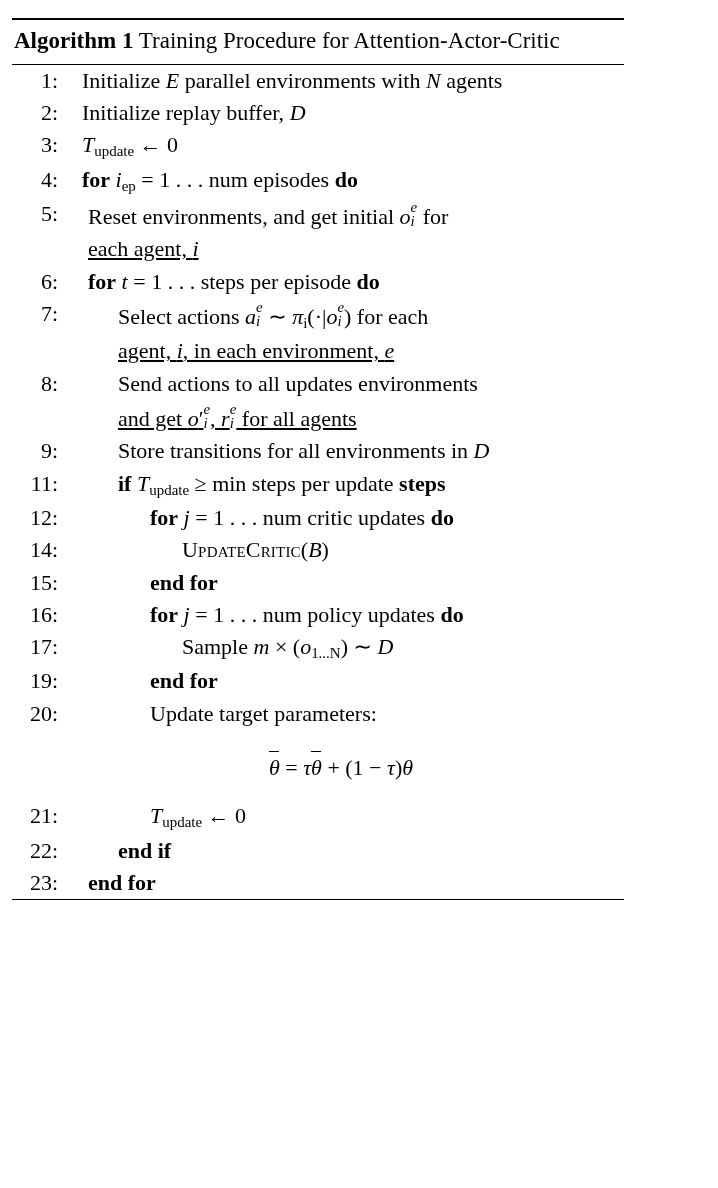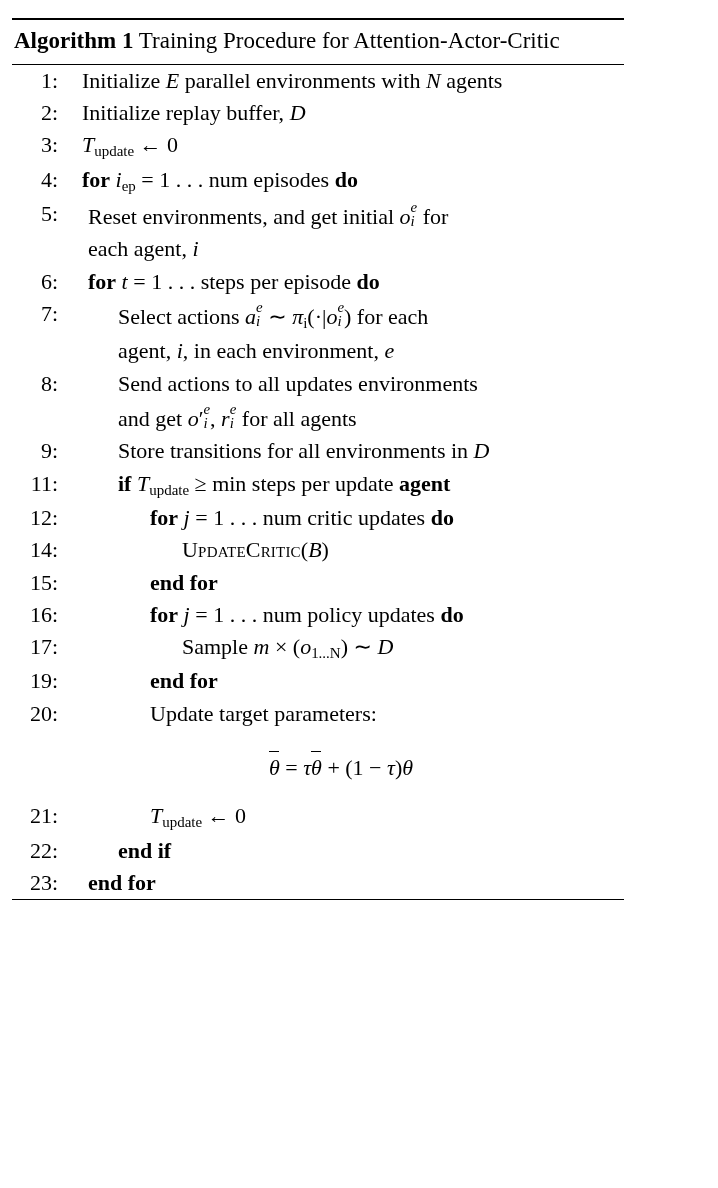--- a/index.html
+++ b/index.html
@@ -64,20 +64,21 @@
     padding-bottom: 3px;
   }
   .txt {
     display: block;
     white-space: nowrap;
   }
   .cont {
     display: block;
     white-space: nowrap;
     padding-left: 30px;
+    text-decoration: underline;
   }
   .i1 { padding-left: 0px; margin-left: 24px; }
   .i2 { padding-left: 30px; }
   .i3 { padding-left: 60px; }
   .i4 { padding-left: 92px; }
   .i5 { padding-left: 124px; }
 
   i, .it {
     font-family: "Liberation Serif", serif;
     font-style: italic;
@@ -190,21 +191,21 @@
         </tr>
         <tr>
           <td class="num ln">9:</td>
           <td class="body ln">
             <span class="txt i3">Store transitions for all environments in <i>D</i></span>
           </td>
         </tr>
         <tr>
           <td class="num ln">11:</td>
           <td class="body ln">
-            <span class="txt i3"><span class="bf">if</span> <i>T</i><span class="sub">update</span> ≥ min steps per update <span class="bf">agent</span></span>
+            <span class="txt i3"><span class="bf">if</span> <i>T</i><span class="sub">update</span> ≥ min steps per update <span class="bf">steps</span></span>
           </td>
         </tr>
         <tr>
           <td class="num ln">12:</td>
           <td class="body ln">
             <span class="txt i4"><span class="bf">for</span> <i>j</i> = 1 . . . num critic updates <span class="bf">do</span></span>
           </td>
         </tr>
         <tr>
           <td class="num ln">14:</td>

